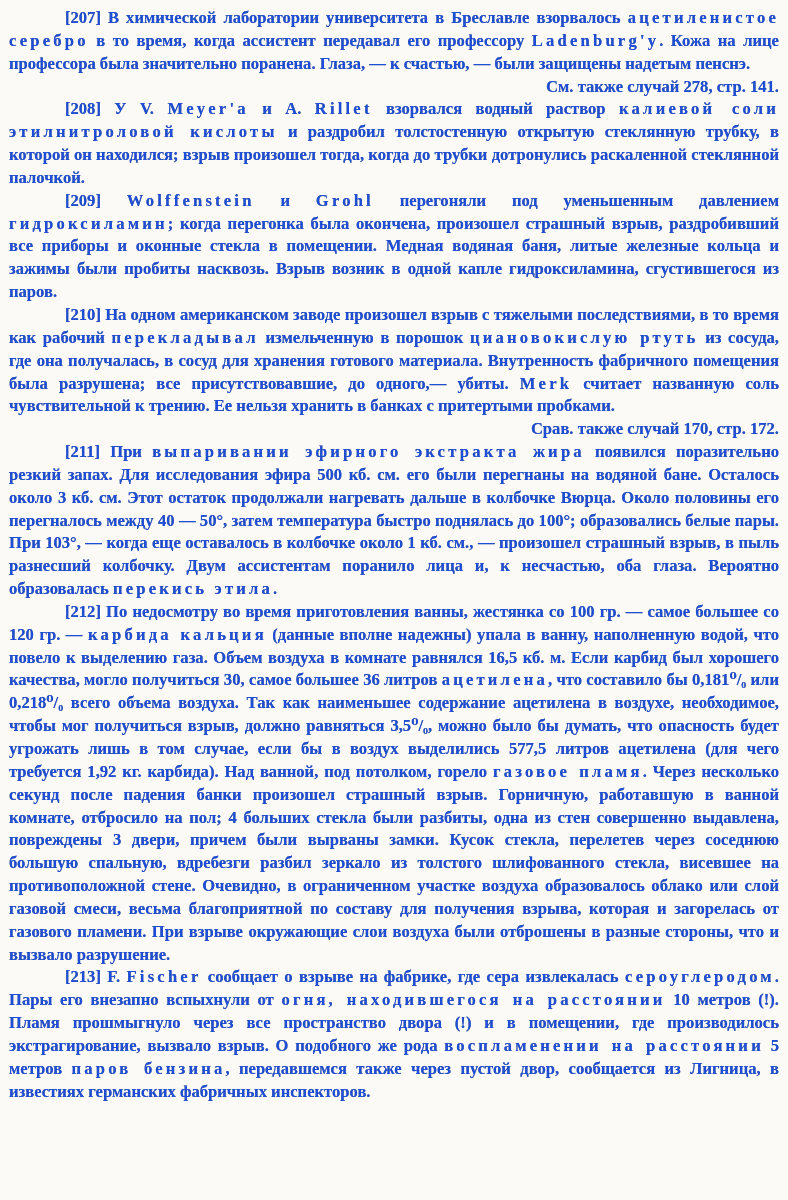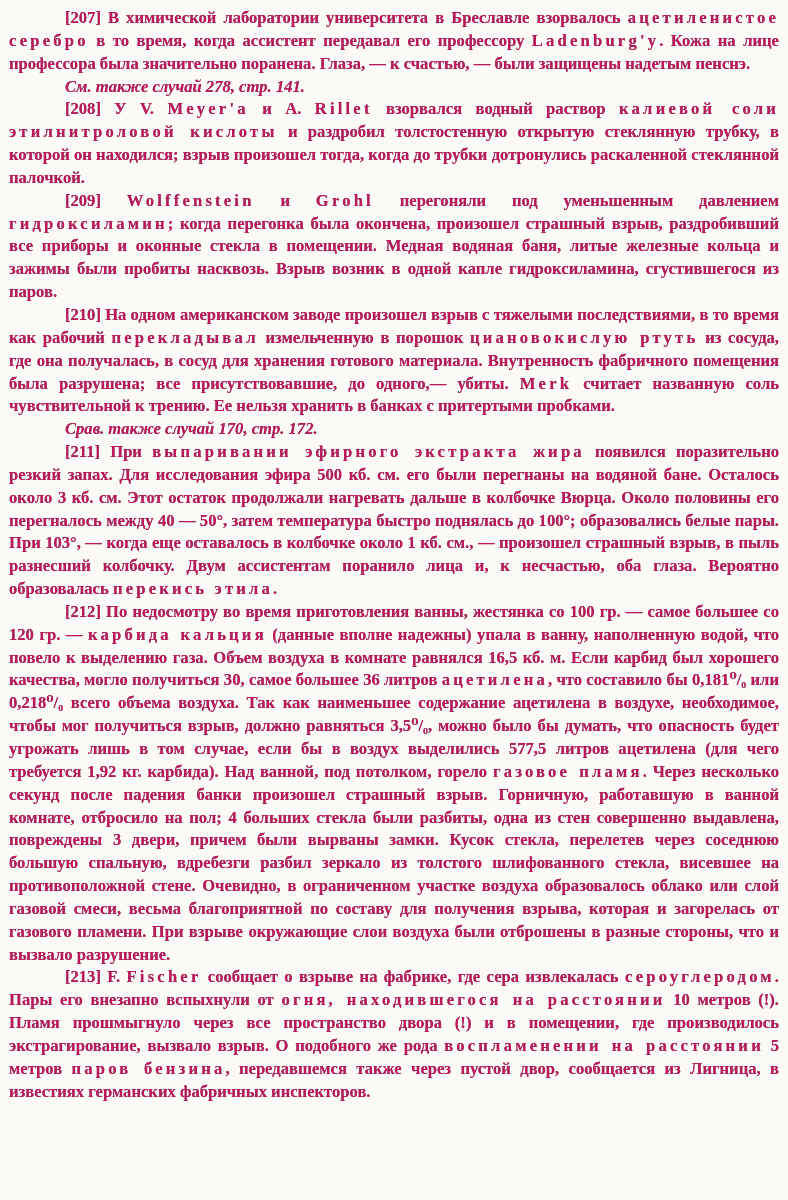--- a/index.html
+++ b/index.html
@@ -11,31 +11,30 @@
     width: 788px;
     height: 1200px;
     box-sizing: border-box;
     background: #fbfaf7;
     padding: 7px 9px 0 9px;
     overflow: hidden;
     font-family: "Liberation Serif", "DejaVu Serif", serif;
     font-weight: 700;
     font-size: 16.6px;
     line-height: 22.85px;
-    color: #be185d;
+    color: #1d4ed8;
     text-shadow: 0 0 0.5px rgba(30,28,26,0.6);
   }
   .page p {
     margin: 0;
     text-indent: 56px;
     text-align: justify;
   }
   .page p.ref {
-    text-align: left;
-    font-style: italic;
+    text-align: right;
   }
   .sp {
     letter-spacing: 3.2px;
   }
 </style>
 </head>
 <body>
 
 <div class="page">
   <div>

